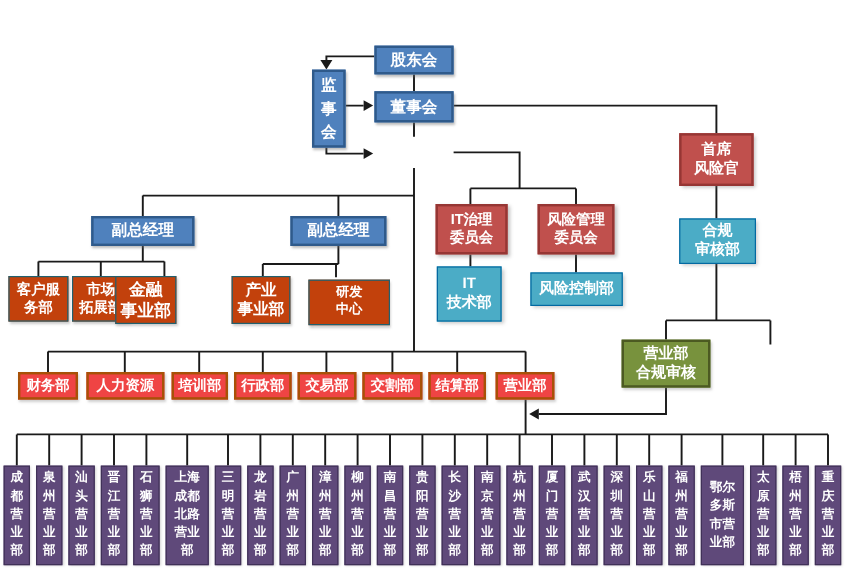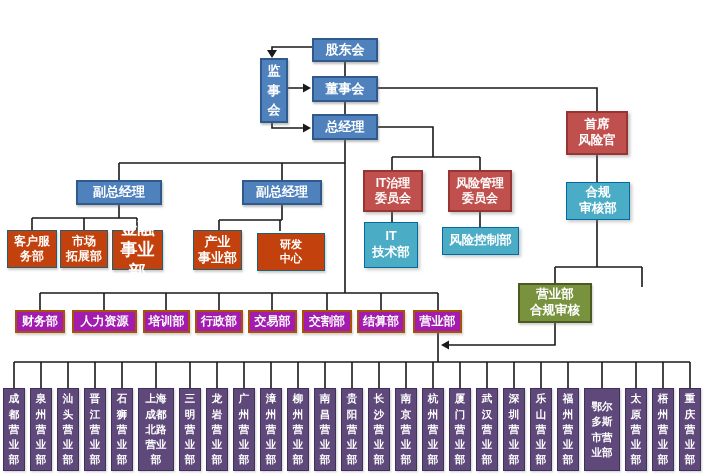--- a/index.html
+++ b/index.html
@@ -10,21 +10,21 @@
     position:absolute;box-sizing:border-box;
     display:flex;align-items:center;justify-content:center;
     text-align:center;color:#ffffff;font-weight:bold;
     white-space:pre-line;line-height:1.25;z-index:2;
   }
   .blue   {background:#4f81bd;border:2px solid #2f5a8b;box-shadow:1px 2px 2px rgba(110,110,110,.45);}
   .teal   {background:#c2410c;border:1px solid #20606f;box-shadow:1px 2px 2px rgba(110,110,110,.35);}
   .red    {background:#c0504d;border:2px solid #963634;box-shadow:2px 2px 3px rgba(120,120,120,.45);}
   .cyan   {background:#4bacc6;border:1px solid #0369a1;box-shadow:2px 2px 3px rgba(120,120,120,.40);}
   .olive  {background:#78923d;border:2px solid #4c5a22;box-shadow:1px 2px 2px rgba(120,120,120,.35);}
-  .orange {background:#a21caf;border:2px solid #a85107;box-shadow:1px 2px 2px rgba(120,120,120,.35);}
+  .orange {background:#ef4444;border:2px solid #a85107;box-shadow:1px 2px 2px rgba(120,120,120,.35);}
   .purple {background:#5f497a;border:1px solid #403158;box-shadow:1px 1px 2px rgba(120,120,120,.35);line-height:1.45;}
 </style>
 </head>
 <body>
 
 <div id="stage">
 
   <svg id="wires" viewBox="0 0 704 474">
     <path fill="none" stroke="#1a1a1a" stroke-width="1.6" d="
       M345 62 V76
@@ -57,29 +57,28 @@
     <polygon fill="#1a1a1a" points="303,83.5 303,92.5 311,88"></polygon>
     <polygon fill="#1a1a1a" points="303,123.5 303,132.5 311,128"></polygon>
     <polygon fill="#1a1a1a" points="449,340.5 449,349.5 441,345"></polygon>
   </svg>
 
   <div class="node blue" style="left:312px;top:38px;width:66px;height:24px;font-size:13px">股东会</div>
   <div class="node blue" style="left:260px;top:58px;width:28px;height:65px;font-size:13px;line-height:1.5">监
 事
 会</div>
   <div class="node blue" style="left:312px;top:76px;width:66px;height:26px;font-size:13px">董事会</div>
-  <div class="node blue" style="left:312px;top:114px;width:66px;height:26px;font-size:13px">总经理</div>
   <div class="node blue" style="left:76px;top:180px;width:86px;height:25px;font-size:13px">副总经理</div>
   <div class="node blue" style="left:242px;top:180px;width:80px;height:25px;font-size:13px">副总经理</div>
 
   <div class="node teal" style="left:7px;top:230px;width:50px;height:38px;font-size:12px">客户服
 务部</div>
   <div class="node teal" style="left:60px;top:230px;width:48px;height:38px;font-size:12px">市场
 拓展部</div>
-  <div class="node teal" style="left:112px;top:230px;width:51px;height:40px;font-size:17px">金融
+  <div class="node teal" style="left:96px;top:230px;width:51px;height:40px;font-size:14px">金融
 事业部</div>
   <div class="node teal" style="left:193px;top:230px;width:49px;height:40px;font-size:13px">产业
 事业部</div>
   <div class="node teal" style="left:257px;top:233px;width:68px;height:38px;font-size:11px">研发
 中心</div>
 
   <div class="node red" style="left:363px;top:170px;width:60px;height:42px;font-size:12px">IT治理
 委员会</div>
   <div class="node red" style="left:448px;top:170px;width:64px;height:42px;font-size:12px">风险管理
 委员会</div>

